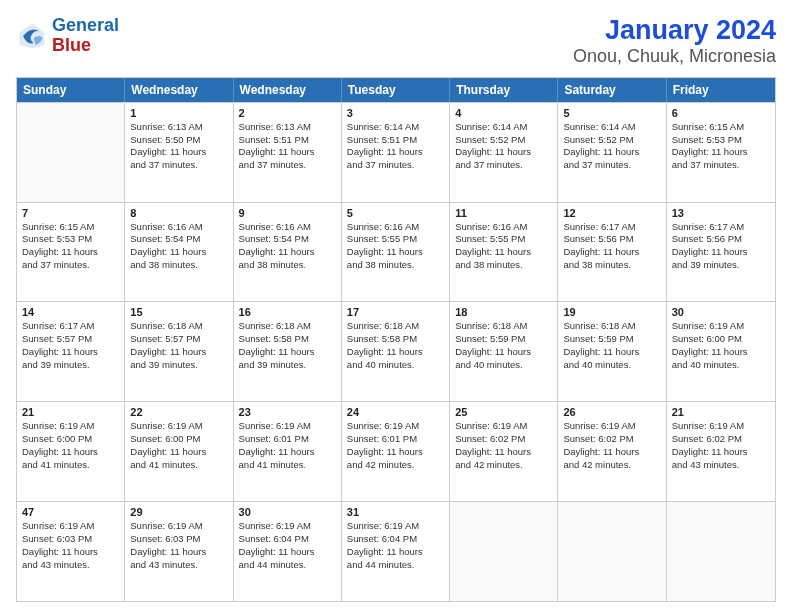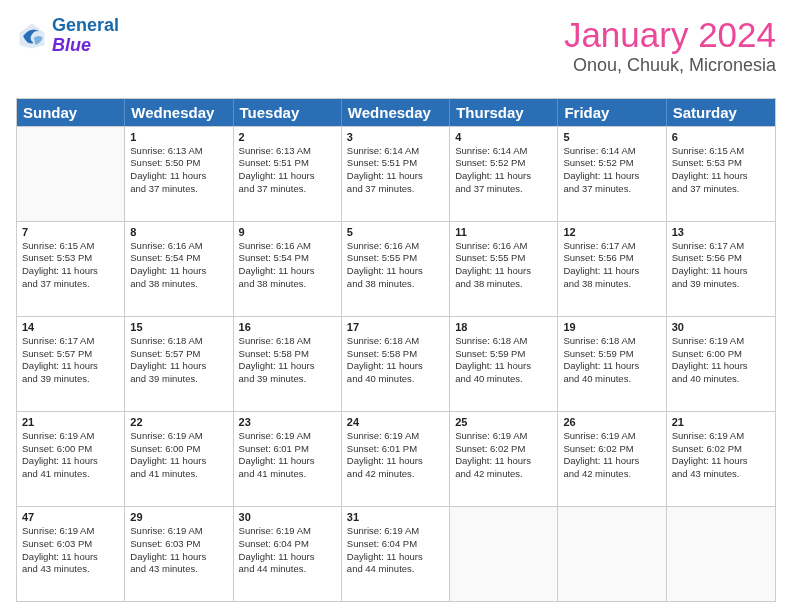--- a/index.html
+++ b/index.html
@@ -14,21 +14,21 @@
       width: 792px;
       height: 612px;
       padding: 16px 16px 10px 16px;
       display: flex;
       flex-direction: column;
     }
     .header {
       display: flex;
       justify-content: space-between;
       align-items: flex-start;
-      margin-bottom: 22px;
+      margin-bottom: 10px;
     }
     .logo {
       display: flex;
       align-items: center;
       gap: 4px;
     }
     .logo-text {
       font-size: 18px;
       font-weight: bold;
       color: #333;
@@ -38,43 +38,43 @@
       color: #1a6aab;
     }
     .logo-icon {
       width: 32px;
       height: 32px;
     }
     .title-block {
       text-align: right;
     }
     .main-title {
-      font-size: 35px;
-      font-weight: normal;
-      color: #ec4899;
+      font-size: 27px;
+      font-weight: bold;
+      color: #1d4ed8;
       line-height: 1.1;
     }
     .subtitle {
       font-size: 18px;
       color: #555;
     }
     .calendar {
       flex: 1;
       display: flex;
       flex-direction: column;
       border: 1px solid #ccc;
     }
     .cal-header {
       display: grid;
       grid-template-columns: repeat(7, 1fr);
       background: #2a6eb5;
     }
     .cal-header-cell {
       color: #fff;
-      font-size: 15px;
+      font-size: 12px;
       font-weight: bold;
       padding: 5px 6px;
       text-align: left;
       border-right: 1px solid #5590cc;
     }
     .cal-header-cell:last-child { border-right: none; }
     .cal-body {
       flex: 1;
       display: flex;
       flex-direction: column;
@@ -113,38 +113,38 @@
 <div class="page">
   <div class="header">
     <div class="logo">
       <svg class="logo-icon" viewBox="0 0 36 36">
         <polygon points="18,4 32,14 32,28 18,32 4,28 4,14" fill="#2a6eb5" opacity="0.15"></polygon>
         <path d="M8 18 Q18 6 28 14 Q22 10 18 16 Q14 22 20 26 Q12 28 8 18Z" fill="#2a6eb5"></path>
         <path d="M20 20 Q26 16 30 20 Q28 26 22 28Z" fill="#7ab0e0"></path>
       </svg>
       <div class="logo-text">
         <span>General</span><br>
-        <span style="color:#6d28d9;font-style:italic;">Blue</span>
+        <span style="color:#b91c1c;">Blue</span>
       </div>
     </div>
     <div class="title-block">
       <div class="main-title">January 2024</div>
       <div class="subtitle">Onou, Chuuk, Micronesia</div>
     </div>
   </div>
 
   <div class="calendar">
     <div class="cal-header">
       <div class="cal-header-cell">Sunday</div>
       <div class="cal-header-cell">Wednesday</div>
+      <div class="cal-header-cell">Wednesday</div>
       <div class="cal-header-cell">Tuesday</div>
-      <div class="cal-header-cell">Wednesday</div>
       <div class="cal-header-cell">Thursday</div>
+      <div class="cal-header-cell">Saturday</div>
       <div class="cal-header-cell">Friday</div>
-      <div class="cal-header-cell">Saturday</div>
     </div>
     <div class="cal-body" id="cal-body">
     <div class="cal-row">
           <div class="cal-cell empty"></div>
           <div class="cal-cell">
             <span class="day-num">1</span>
             <span class="cell-line">Sunrise: 6:13 AM</span>
             <span class="cell-line">Sunset: 5:50 PM</span>
             <span class="cell-line">Daylight: 11 hours</span>
             <span class="cell-line">and 37 minutes.</span>

